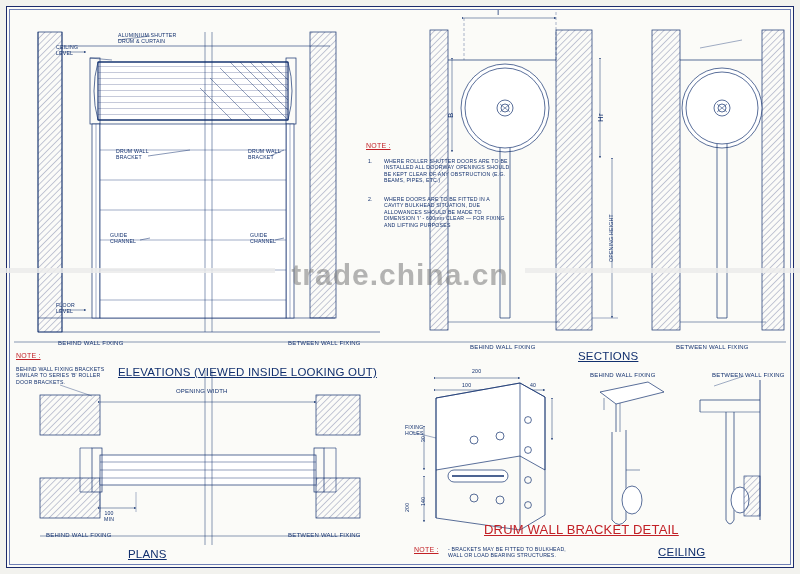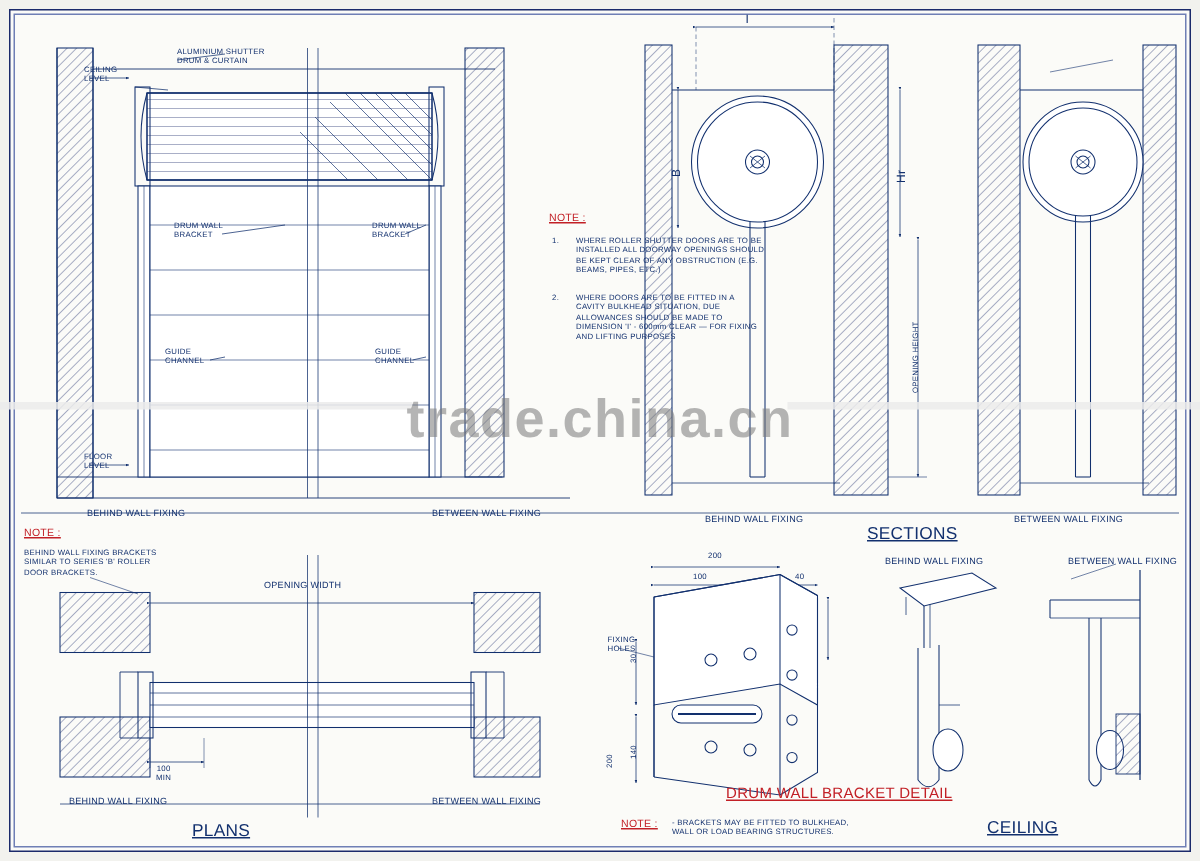--- a/index.html
+++ b/index.html
@@ -33,34 +33,34 @@
     font-size:5.2px;
     line-height:6.4px;
     letter-spacing:.2px;
     white-space:pre;
     font-family:"Liberation Sans", sans-serif;
   }
   .lbl.red{color:#c22026;}
   .t6{font-size:6px;line-height:7px;}
   .t7{font-size:7px;line-height:8px;}
   .t8{font-size:8px;line-height:9px;}
-  .t9{font-size:10px;line-height:11px;padding-left:26px;}
+  .t9{font-size:13px;line-height:11px;padding-left:26px;}
   .t11{font-size:11.5px;line-height:13px;}
   .bold{font-weight:normal;}
   .ul{text-decoration:underline;}
   .rot90{transform:rotate(-90deg);transform-origin:0 0;}
   .wm{
     position:absolute;left:0;top:0;width:800px;height:574px;
     pointer-events:none;
   }
   .wm-text{
     position:absolute;
     left:50%;top:258px;
     transform:translateX(-50%);
-    font-size:36px;
+    font-size:30px;
     font-weight:bold;
     color:rgba(120,120,120,.55);
     letter-spacing:1px;
     font-family:"Liberation Sans", sans-serif;
     white-space:nowrap;
   }
   .wm-bar{
     position:absolute;
     height:5px;
     background:rgba(235,235,235,.85);
@@ -313,20 +313,21 @@
 AND LIFTING PURPOSES</div>
 
   <div class="lbl t8" style="left:497px;top:8px;">I</div>
   <div class="lbl t8 rot90" style="left:446px;top:118px;">B</div>
   <div class="lbl t8 rot90" style="left:596px;top:122px;">Hr</div>
   <div class="lbl rot90" style="left:608px;top:262px;">OPENING HEIGHT</div>
   <div class="lbl t6" style="left:470px;top:344px;">BEHIND WALL FIXING</div>
   <div class="lbl t6" style="left:676px;top:344px;">BETWEEN WALL FIXING</div>
   <div class="lbl t11 bold ul" style="left:578px;top:350px;color:#12306e;">SECTIONS</div>
 
+  <div class="lbl t11 bold ul" style="left:118px;top:366px;color:#12306e;">ELEVATIONS (VIEWED INSIDE LOOKING OUT)</div>
 
   <div class="lbl t7 bold red ul" style="left:16px;top:352px;">NOTE :</div>
   <div class="lbl" style="left:16px;top:366px;">BEHIND WALL FIXING BRACKETS
 SIMILAR TO SERIES 'B' ROLLER
 DOOR BRACKETS.</div>
 
   <div class="lbl t6" style="left:176px;top:388px;">OPENING WIDTH</div>
   <div class="lbl" style="left:104px;top:510px;text-align:center;">100
 MIN</div>
   <div class="lbl t6" style="left:46px;top:532px;">BEHIND WALL FIXING</div>

